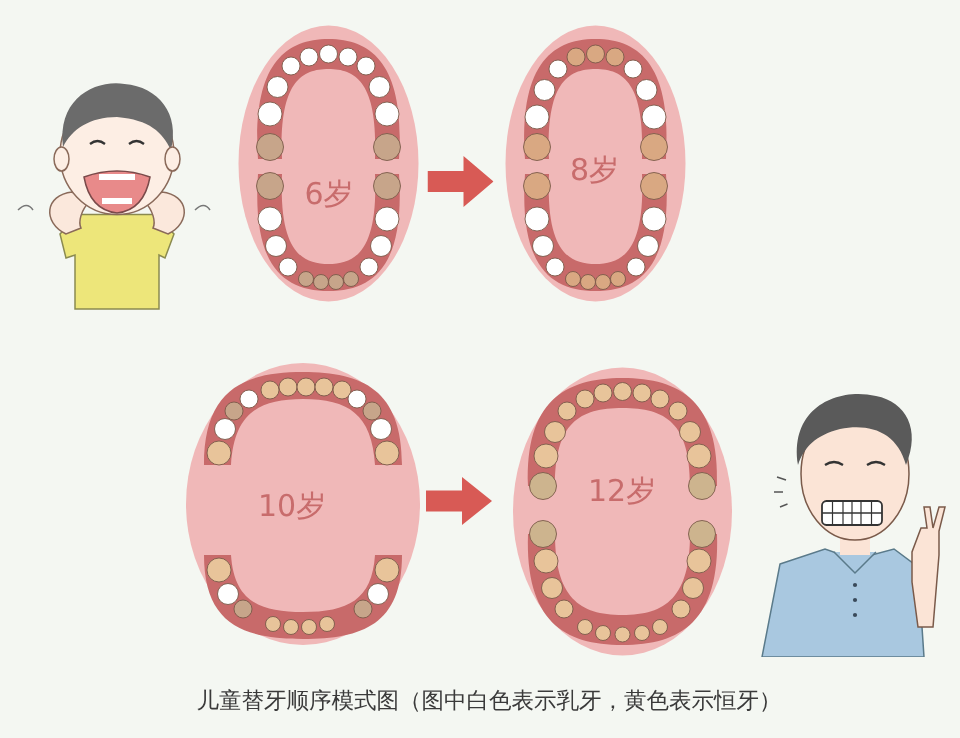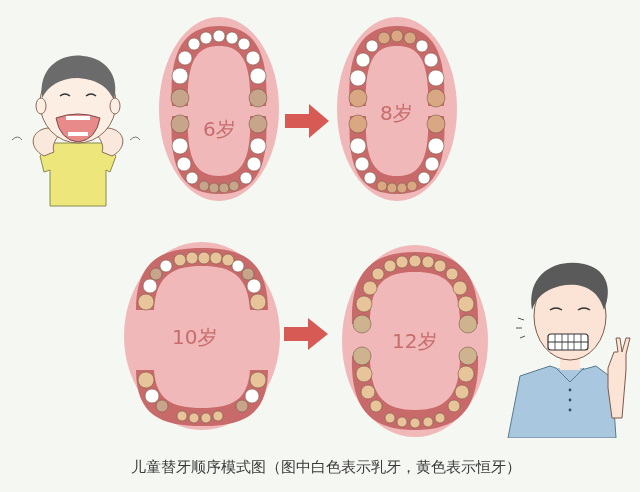--- a/index.html
+++ b/index.html
@@ -178,21 +178,21 @@
       <circle cx="88" cy="180" r="5"></circle>
       <circle cx="100" cy="176" r="5"></circle>
   </g>
   <g fill="#cdb48e" stroke="#7a5a4a" stroke-width="0.6">
     <circle cx="22" cy="82" r="9"></circle>
       <circle cx="128" cy="82" r="9"></circle>
     <circle cx="22" cy="114" r="9"></circle>
       <circle cx="128" cy="114" r="9"></circle>
   </g>
 </svg>
-<div class="age-label" style="left:392px;top:328px">12岁</div>
+<div class="age-label" style="left:392px;top:314px">12岁</div>
 
 <svg class="abs" style="left:500px;top:258px" width="140" height="180" viewBox="0 0 140 180">
 
   <path d="M20 118 L50 108 L70 115 L96 108 L112 120 L116 180 L8 180 Z" fill="#a9c8e0" stroke="#5a7a8a" stroke-width="1"></path>
   <path d="M56 110 L70 124 L84 110" fill="#a9c8e0" stroke="#5a7a8a" stroke-width="1"></path>
   <circle cx="70" cy="132" r="1.4" fill="#3a4a5a"></circle>
     <circle cx="70" cy="142" r="1.4" fill="#3a4a5a"></circle>
     <circle cx="70" cy="152" r="1.4" fill="#3a4a5a"></circle>
 
   <rect x="60" y="96" width="20" height="16" fill="#fbe4d6"></rect>

